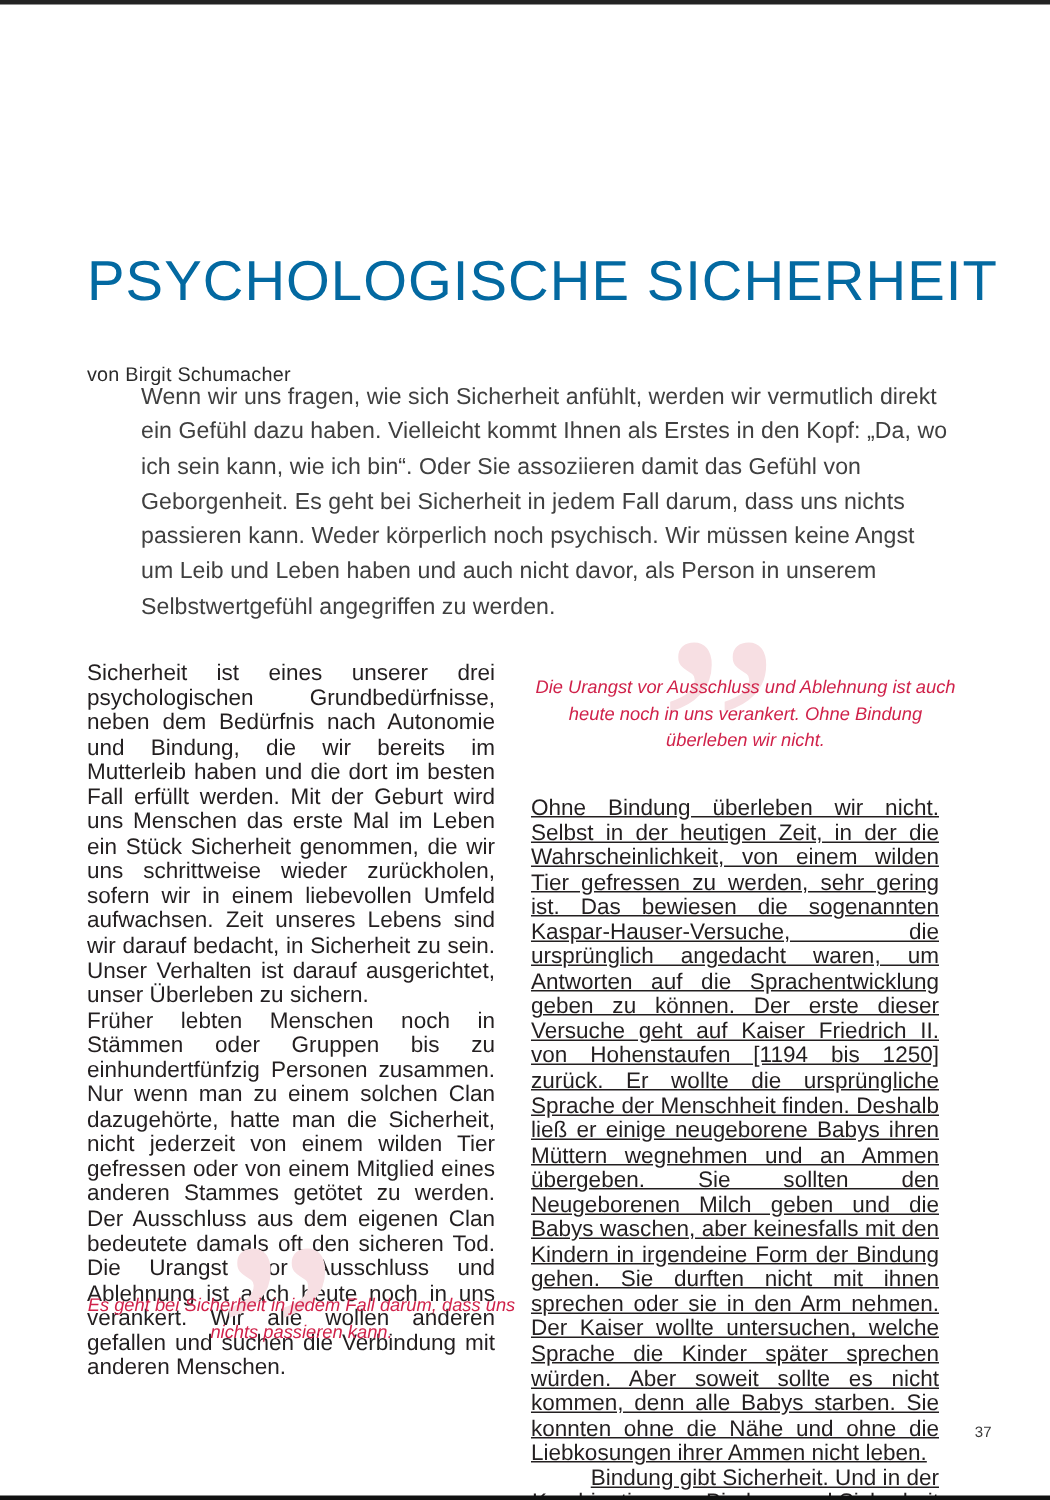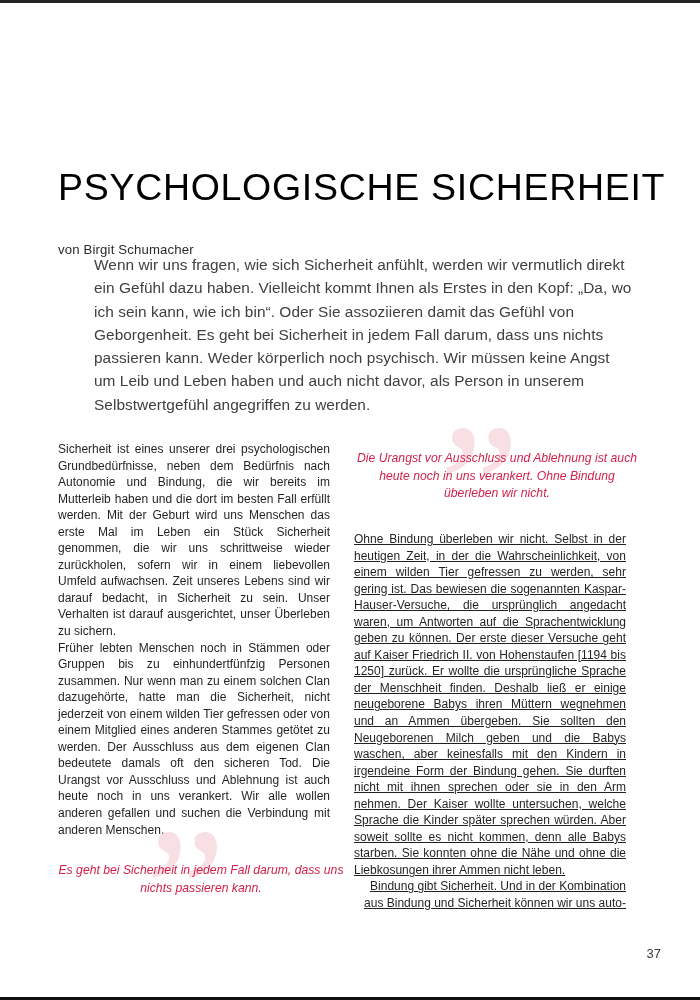--- a/index.html
+++ b/index.html
@@ -35,21 +35,21 @@
   .edge-bar.bottom { bottom: 0; height: 3px; background: #111111; }
 
   
   .title {
     position: absolute;
     left: 58px;
     top: 143px;
     font-size: 37.5px;
     letter-spacing: 0.7px;
     line-height: 1.05;
-    color: #000000;
+    color: #0369a1;
     font-weight: 400;
     white-space: nowrap;
   }
 
   .byline {
     position: absolute;
     left: 58px;
     top: 208px;
     font-size: 13.2px;
     color: #2b2b2b;
@@ -67,21 +67,21 @@
     line-height: 23.3px;
     color: #404040;
     letter-spacing: 0.05px;
     margin-left: 36px;
   }
 
   
   .col {
     position: absolute;
     width: 272px;
-    font-size: 12px;
+    font-size: 15px;
     line-height: 16.55px;
     text-align: justify;
     color: #231f20;
     letter-spacing: 0.01px;
     -webkit-hyphens: none;
     hyphens: none;
   }
   .col p { margin: 0; }
 
   .col-left  { left: 58px;  top: 441px; }
@@ -121,21 +121,21 @@
   .pq-right .quote-deco { left: 68px; top: -52px; }
 
   .pq-left  { left: 56px;  top: 862px; }
   .pq-left  .quote-deco { left: 70px; top: -60px; }
 
   
   .folio {
     position: absolute;
     right: 39px;
     bottom: 39px;
-    font-size: 13px;
+    font-size: 10px;
     color: #3a3a3a;
   }
 </style>
 </head>
 <body>
 
 <div class="page">
 
   <div class="edge-bar top"></div>
 

